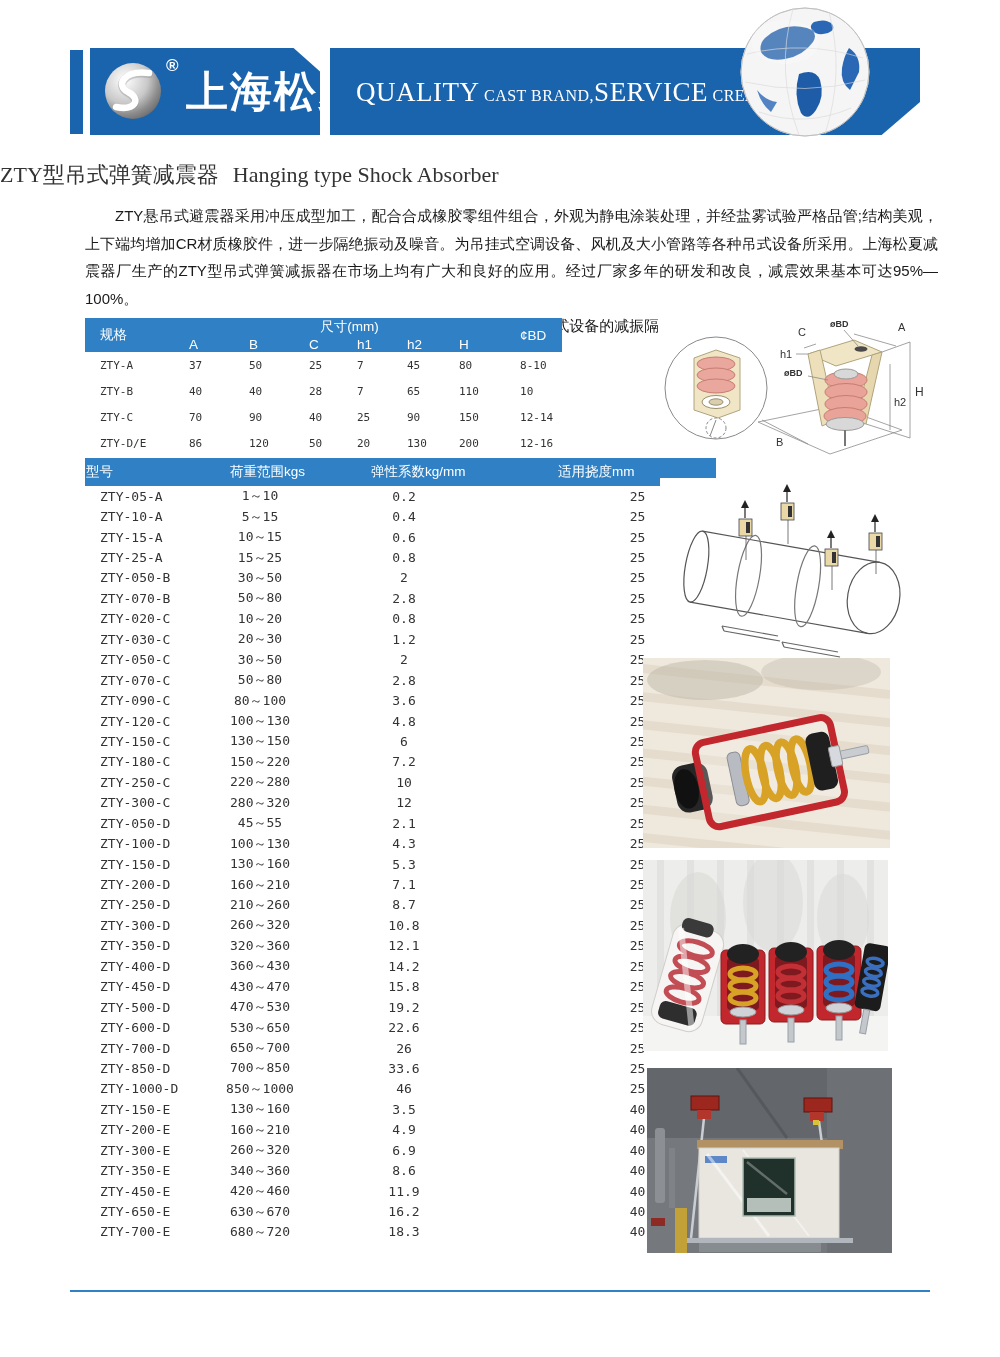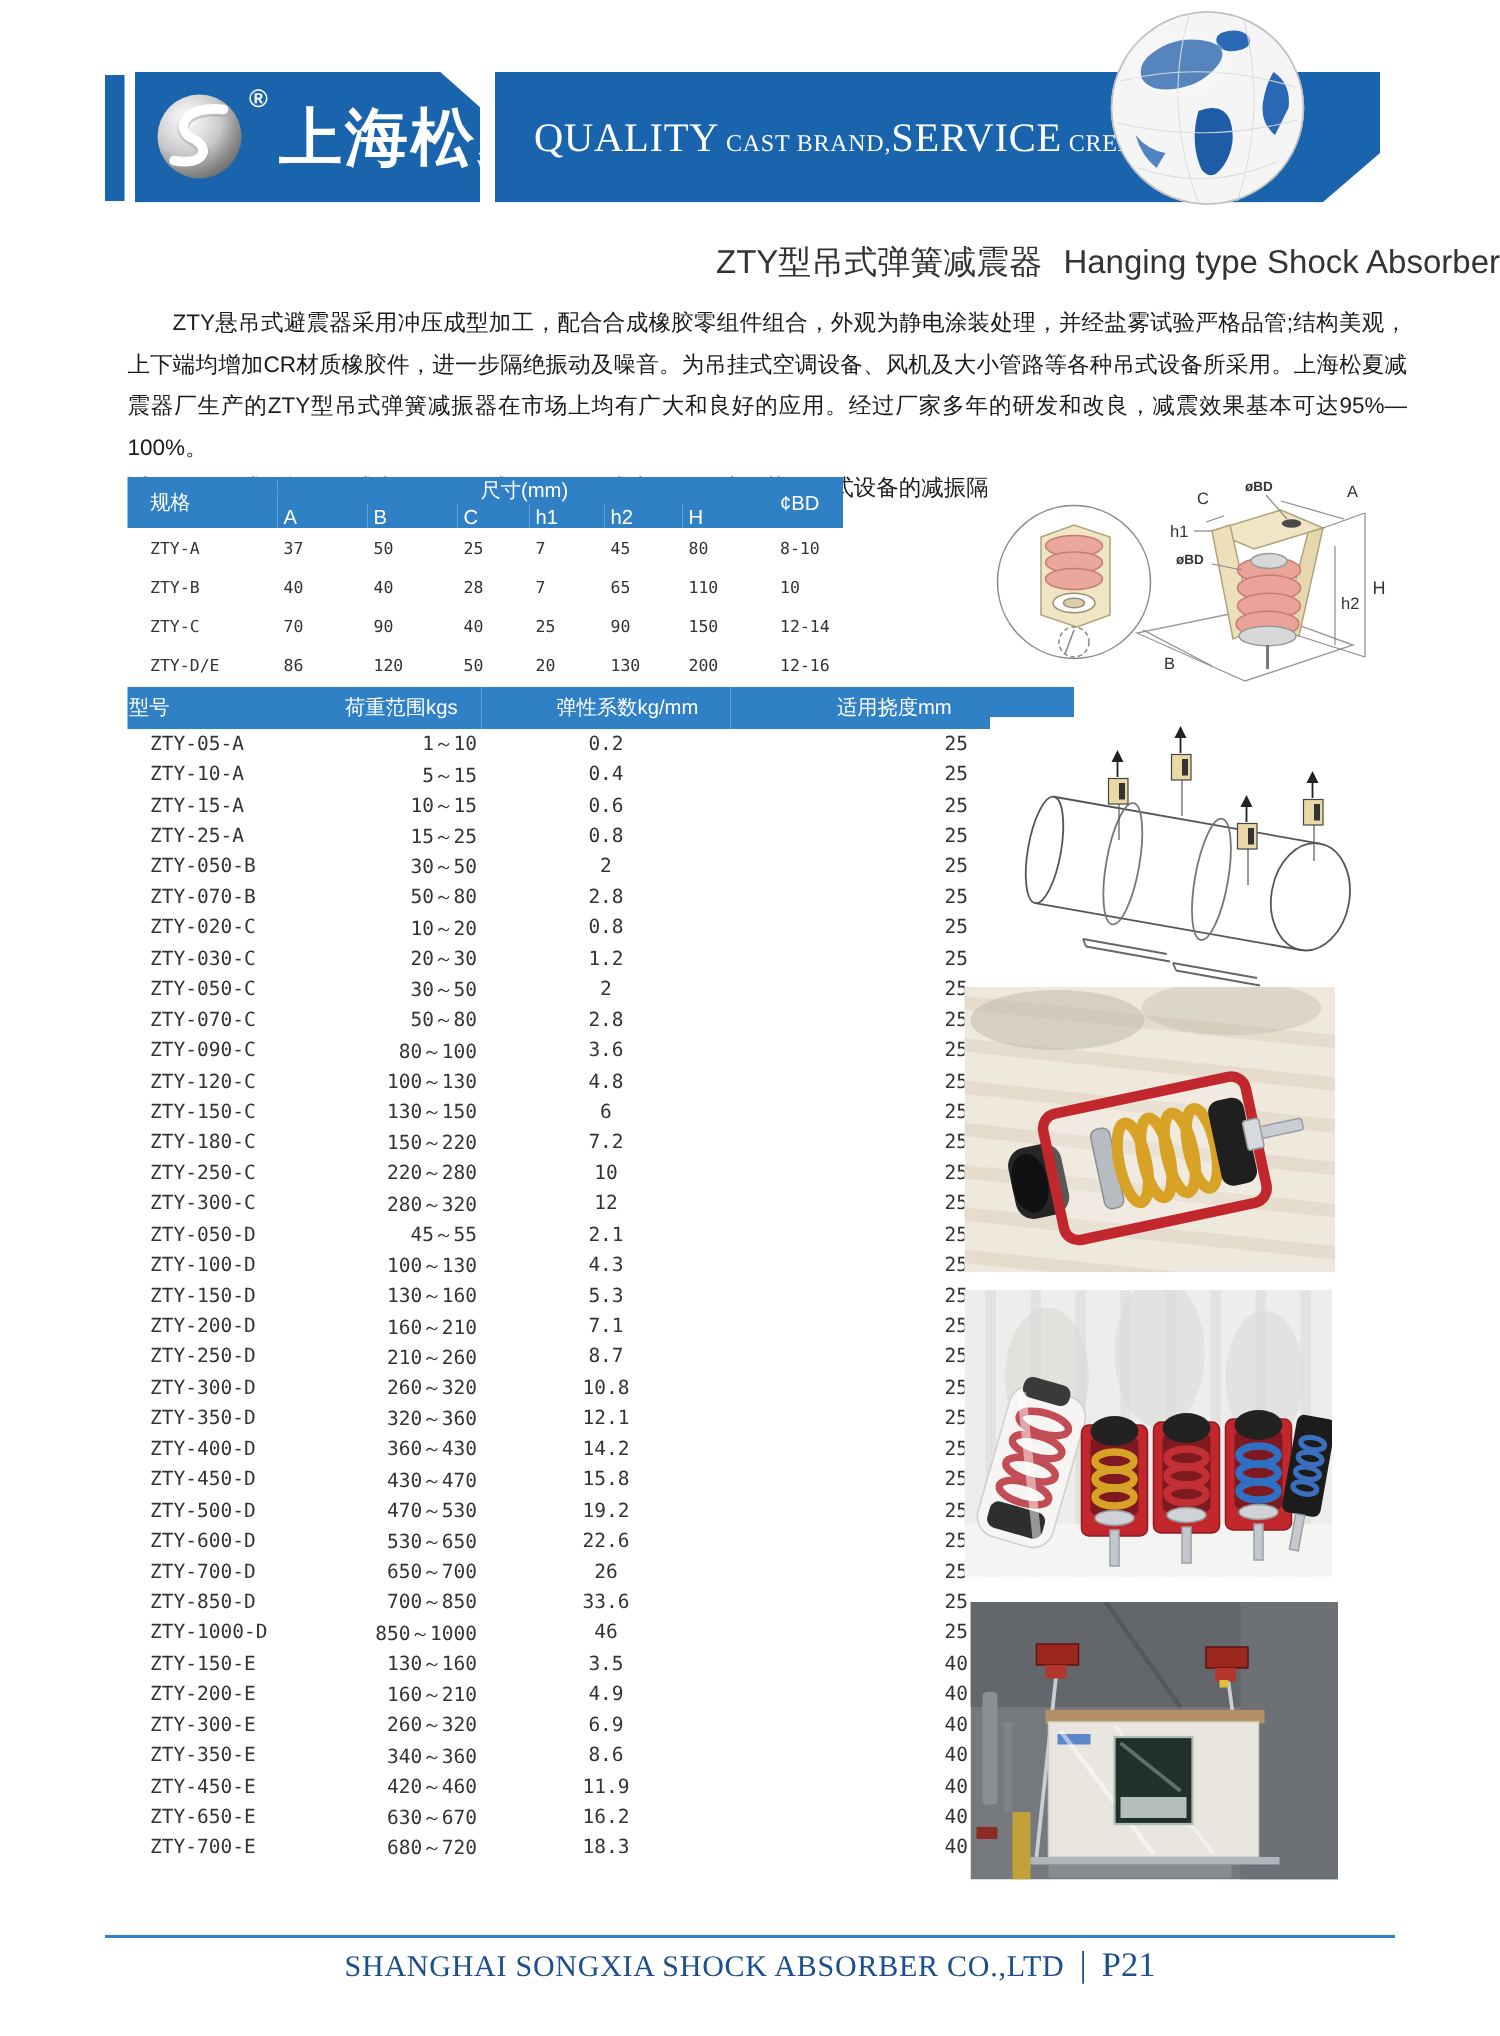--- a/index.html
+++ b/index.html
@@ -16,22 +16,22 @@
              color:#fff;font-size:42px;font-weight:bold;letter-spacing:2px;white-space:nowrap;}
   .banner{position:absolute;left:330px;top:48px;width:590px;height:87px;background:#1a64ae;
           clip-path:polygon(0 0,100% 0,100% 62%,93.5% 100%,0 100%);}
   .slogan{position:absolute;left:26px;top:50%;transform:translateY(-50%);color:#fff;
           font-family:"Liberation Serif",serif;white-space:nowrap;letter-spacing:.5px;}
   .slogan .big{font-size:27px;}
   .slogan .small{font-size:16px;}
   .globe{position:absolute;left:737px;top:4px;width:136px;height:136px;}
 
   
-  .page-title{position:absolute;left:0;top:160px;width:100%;text-align:right;
-              font-size:22px;color:#333;}
+  .page-title{position:absolute;left:0;top:160px;width:100%;text-align:left;
+              font-size:22px;color:#333;font-family:Liberation Serif, serif;}
   .page-title .en{margin-left:14px;}
   .intro{position:absolute;left:85px;top:202px;width:853px;font-size:15px;line-height:27.5px;
          color:#1a1a1a;text-align:justify;}
   .intro p{margin:0;}
   .intro .p1{text-indent:2em;}
 
   
   table{border-collapse:collapse;table-layout:fixed;}
   th{background:#2f80c4;color:#fff;font-weight:normal;font-size:13.5px;text-align:left;}
   td{font-family:"DejaVu Sans Mono",monospace;color:#333;padding:0;}
@@ -45,21 +45,21 @@
   #dim-table td:last-child,#dim-table th.bd{padding-left:10px;}
 
   #model-table{position:absolute;left:85px;top:458px;width:477px;}
   #model-table th{height:26px;}
   #model-table th:nth-child(1){width:115px;margin-left:44px;}
   #model-table th:nth-child(2){padding-left:28px;width:90px;}
   #model-table th:nth-child(3){padding-left:50px;width:115px;}
   #model-table th:nth-child(4){padding-left:71px;width:157px;}
   #model-table td{height:20.45px;font-size:13px;}
   #model-table td:nth-child(1){padding-left:15px;}
-  #model-table td:nth-child(2){text-align:right;padding-right:3px;margin-top:16px;}
+  #model-table td:nth-child(2){text-align:center;padding-right:3px;margin-top:16px;}
   #model-table td:nth-child(3){text-align:center;}
   #model-table td:nth-child(4){text-align:center;padding-left:72px;}
 
   
   .fig{position:absolute;background:#fff;}
   #fig-drawing{left:658px;top:316px;width:285px;height:142px;}
   #fig-pipe{left:660px;top:478px;width:277px;height:186px;}
   #fig-photo1{left:643px;top:658px;width:247px;height:190px;}
   #fig-photo2{left:643px;top:860px;width:245px;height:191px;}
   #fig-photo3{left:647px;top:1068px;width:245px;height:185px;}
@@ -732,17 +732,14 @@
         <rect x="100" y="130" width="44" height="14" fill="#cfd8d2" opacity=".85"></rect>
         <path d="M100,94 L140,126" stroke="#ffffff" stroke-width="2.5" opacity=".3" fill="none"></path>
       </g>
 
       <rect x="40" y="170" width="166" height="5" fill="#b0b6bc"></rect>
       <rect x="52" y="175" width="122" height="9" fill="#8f949a" opacity=".7"></rect>
     </svg>
   </div>
 
   <div class="footer-divider"></div>
-  <div class="footer">
-    <span class="company">SHANGHAI SONGXIA SHOCK ABSORBER CO.,LTD</span><span class="sep">|</span><span class="pageno">P21</span>
-  </div>
 
 </div>
 
 </body></html>

